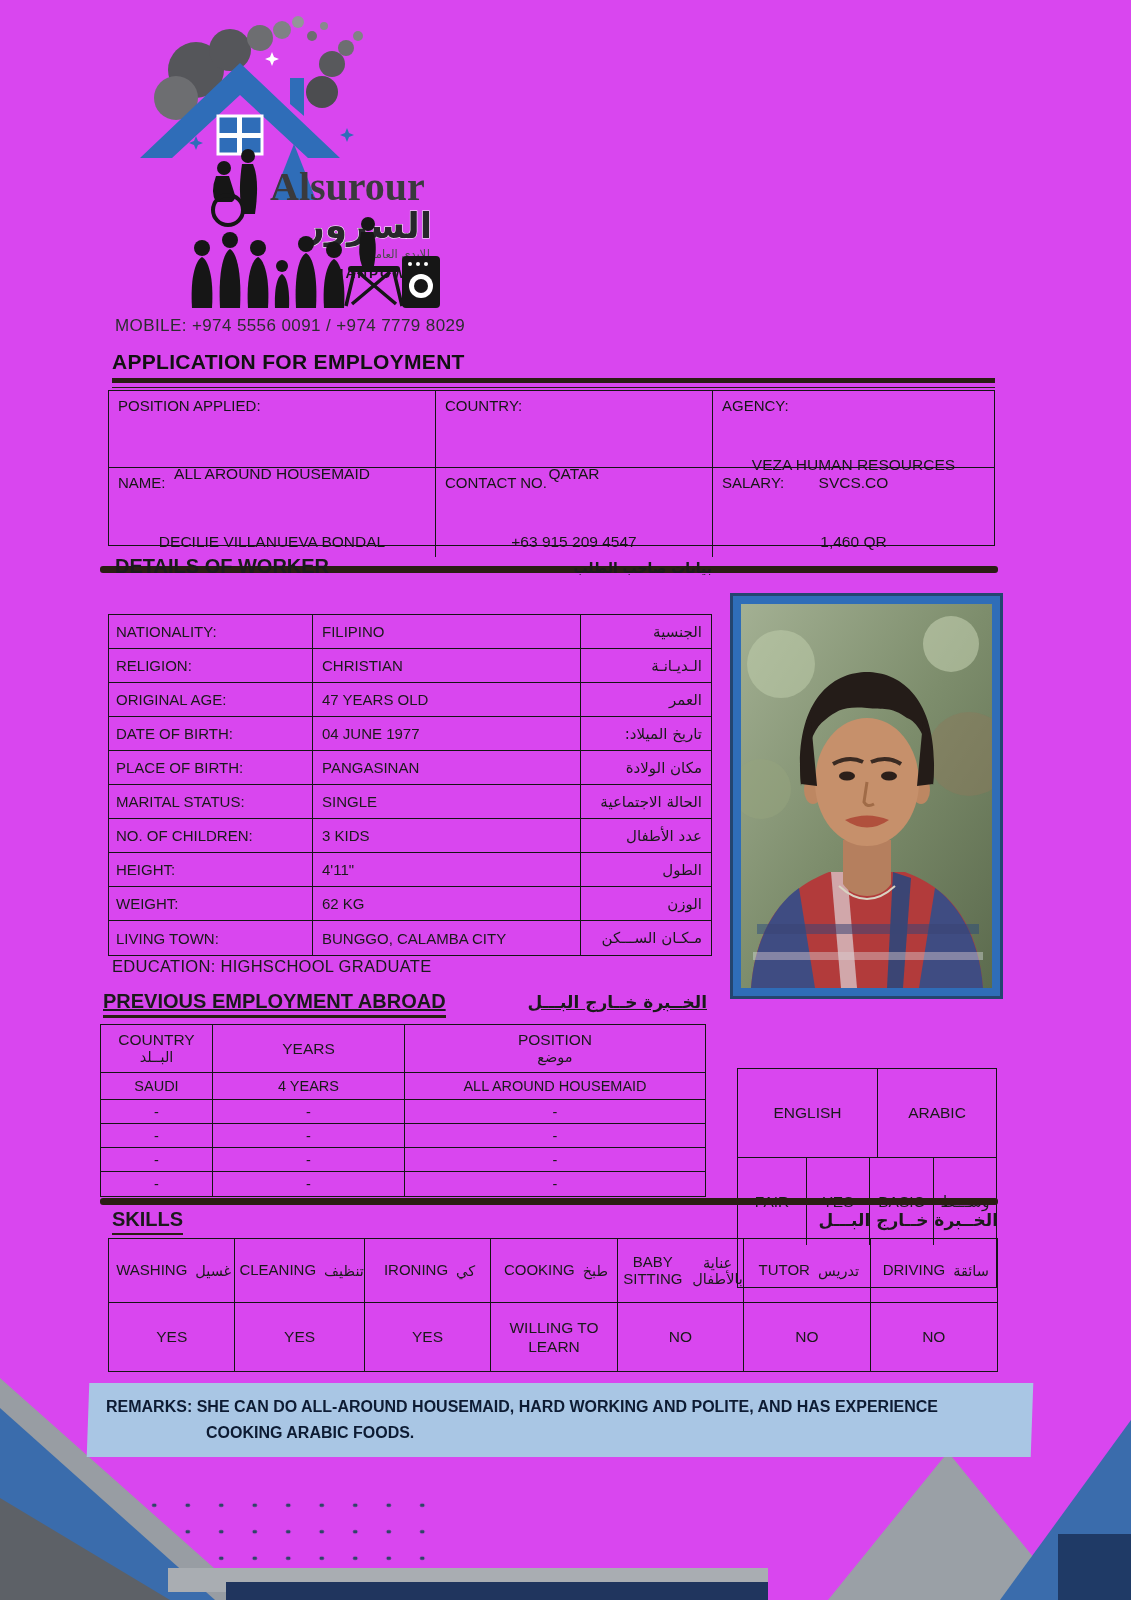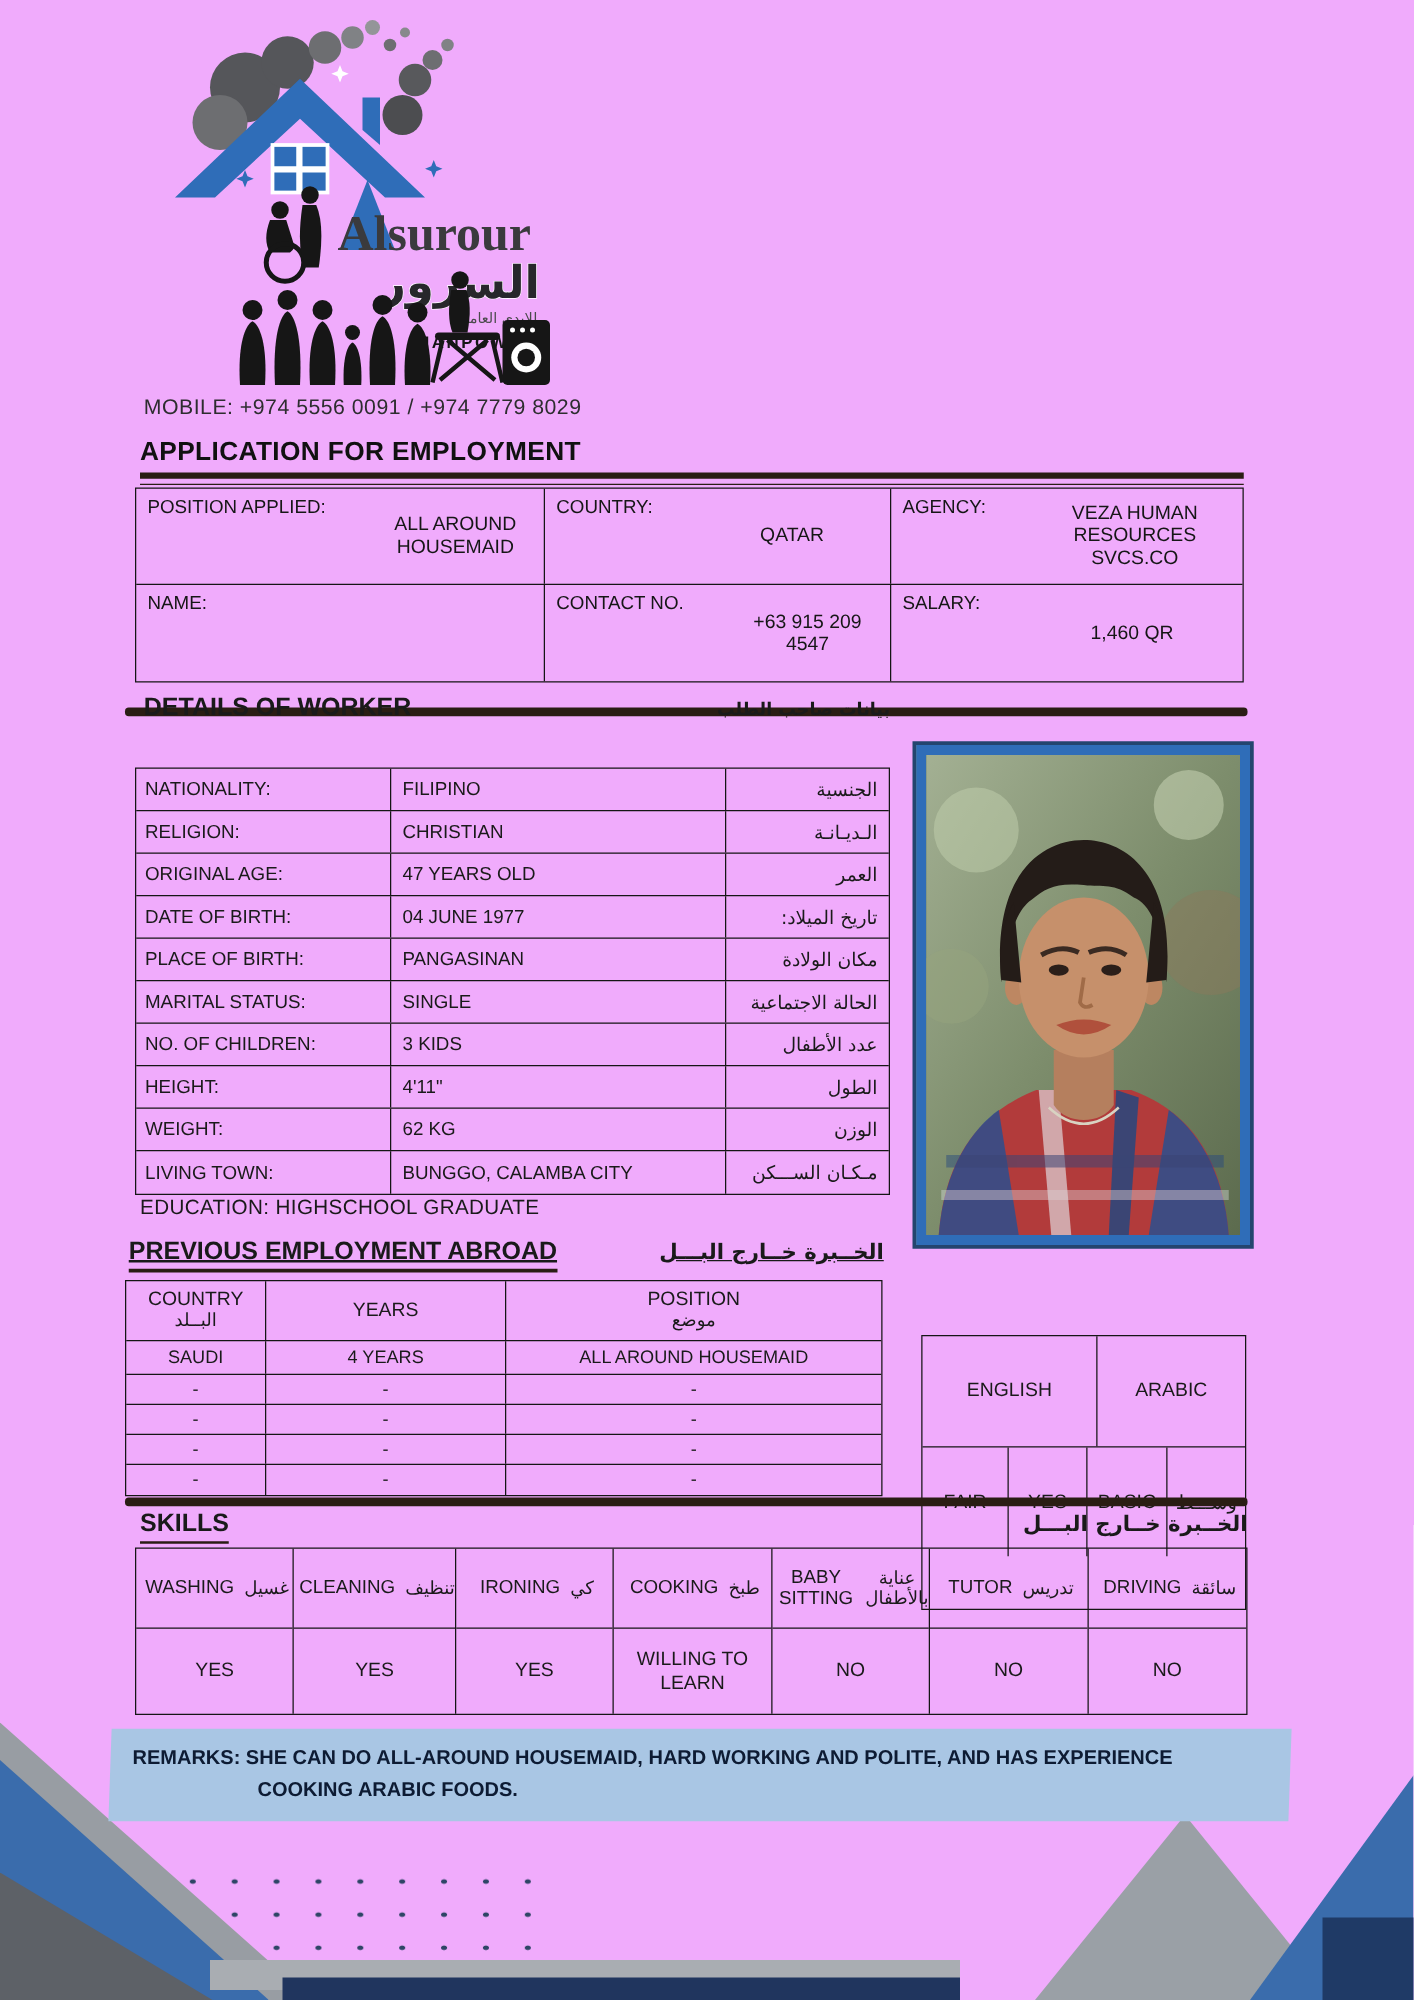--- a/index.html
+++ b/index.html
@@ -1,18 +1,18 @@
 <!DOCTYPE html>
 <html><head>
 <meta charset="utf-8">
 <style>
   * { margin:0; padding:0; box-sizing:border-box; }
   html,body { background:#ffffff; }
   body { font-family:"Liberation Sans", sans-serif; color:#1a1a1a; }
-  .page { position:relative; width:1131px; height:1600px; background:#f0abfc; overflow:hidden; }
+  .page { position:relative; width:1131px; height:1600px; background:#d946ef; overflow:hidden; }
 
   
   .dec { position:absolute; }
   .dots-left { left:100px; top:1486px; width:340px; height:114px;
     background-image: radial-gradient(#2e4566 2.2px, transparent 2.6px);
     background-size: 33.5px 26.5px; background-position: 4px 6px; }
   .tri { position:absolute; }
   .tl-gray  { left:0; top:1378px; width:250px; height:222px; background:#989da3; clip-path:polygon(0 0, 100% 100%, 0 100%); }
   .tl-blue  { left:0; top:1408px; width:215px; height:192px; background:#3a6cac; clip-path:polygon(0 0, 100% 100%, 0 100%); }
   .tl-slate { left:0; top:1498px; width:170px; height:102px; background:#5d6167; clip-path:polygon(0 0, 100% 100%, 0 100%); }
@@ -28,21 +28,21 @@
   
   .mobile-line { position:absolute; left:115px; top:316px; font-size:17px; letter-spacing:.4px; color:#2d2d2f; }
   .page-title { position:absolute; left:112px; top:350px; font-size:21px; font-weight:bold; letter-spacing:.3px; color:#111; }
   .title-rule { position:absolute; left:112px; top:378px; width:883px; height:10px;
     border-top:5px solid #2a1d14; border-bottom:1.5px solid #2a1d14; }
 
   
   .app-table { position:absolute; left:108px; top:390px; width:887px; border:1.8px solid #151515; }
   .app-row { display:grid; grid-template-columns:327px 277px 1fr; height:77px; border-bottom:1.6px solid #151515; }
   .app-row:last-child { border-bottom:none; }
-  .app-cell { border-right:1.6px solid #151515; display:flex; flex-direction:row; padding:6px 9px;gap:42px; }
+  .app-cell { border-right:1.6px solid #151515; display:flex; flex-direction:column; padding:6px 9px;gap:42px; }
   .app-cell:last-child { border-right:none; }
   .app-lbl { font-size:15px; color:#161616; }
   .app-val { flex:1; display:flex; align-items:center; justify-content:center; text-align:center; font-size:15.5px; color:#161616; }
   .val-narrow { max-width:220px; }
 
   
   .rule { position:absolute; height:7px; background:#2a1d14; border-radius:3px; }
   .rule-1 { left:100px; top:566px; width:898px; }
   .rule-2 { left:100px; top:1198px; width:898px; }
 
@@ -213,20 +213,21 @@
       <div class="app-cell">
         <div class="app-lbl">AGENCY:</div>
         <div class="app-val">
             <span class="val-narrow">VEZA HUMAN RESOURCES SVCS.CO</span>
           </div>
       </div>
     </div>
     <div class="app-row">
       <div class="app-cell">
         <div class="app-lbl">NAME:</div>
+        <div class="app-val">DECILIE VILLANUEVA BONDAL</div>
       </div>
       <div class="app-cell">
         <div class="app-lbl">CONTACT NO.</div>
         <div class="app-val">+63 915 209 4547</div>
       </div>
       <div class="app-cell">
         <div class="app-lbl">SALARY:</div>
         <div class="app-val">1,460 QR</div>
       </div>
     </div>

